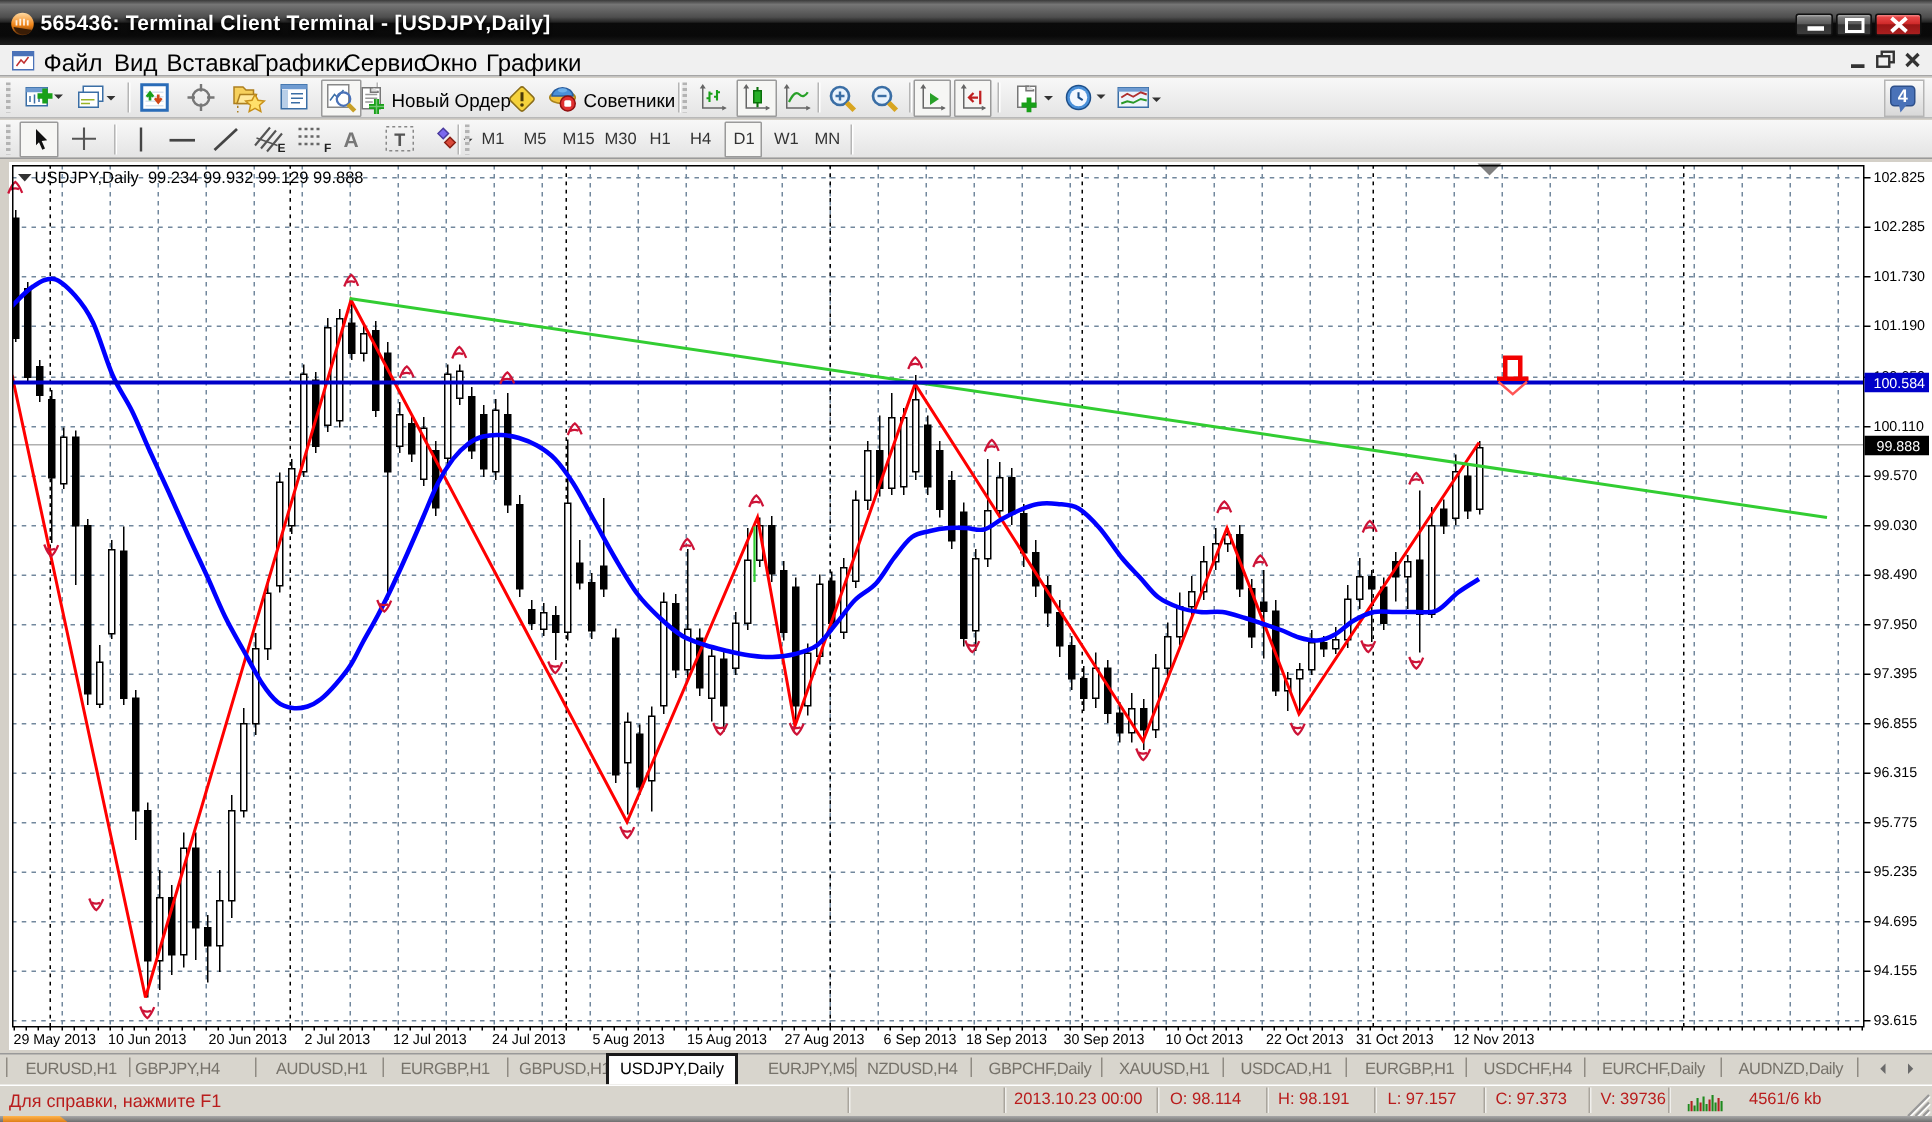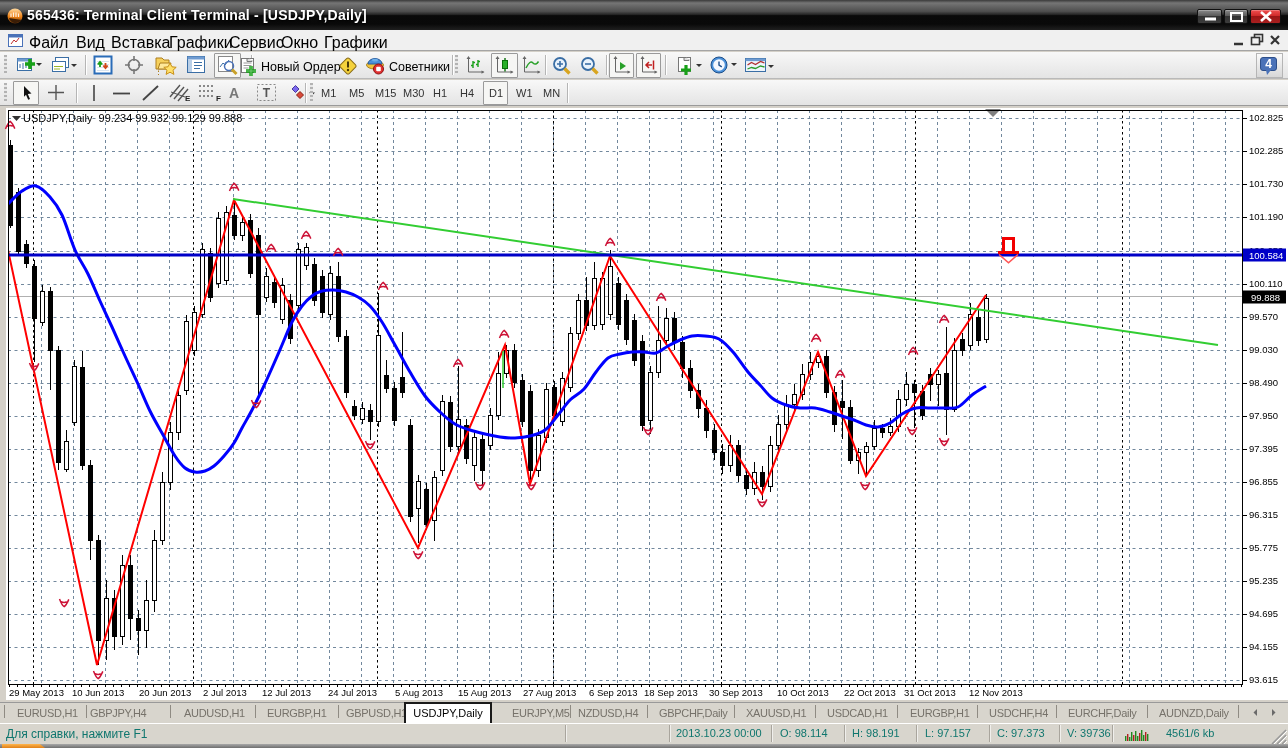--- a/index.html
+++ b/index.html
@@ -16,21 +16,21 @@
 .grip{top:3px;width:3px;height:20px;background:repeating-linear-gradient(180deg,#b3b3b3 0,#b3b3b3 2px,#e8e8e8 2px,#e8e8e8 4px)}
 .sep{top:3px;width:1px;height:20px;background:#b5b5b5;box-shadow:1px 0 0 #fff}
 .tbtxt{font-size:12px;color:#000}
 .pressed{border:1px solid #9a9a9a;background:#f6f6f4;border-radius:1px}
 .tf{font-size:11px;color:#333}
 #tabbar{left:0;top:702px;width:1288px;height:21px;background:#d8d5cd;border-top:1px solid #999}
 .tab{top:707px;font-size:11px;color:#76726a;letter-spacing:-0.3px}
 .tabsep{top:705px;width:1px;height:13px;background:#8f8b83}
 #activetab{left:404px;top:702px;width:88px;height:21px;background:#fff;border:2px solid #1a1a1a;border-bottom:none;font-size:11px;color:#000;text-align:center;padding-top:3px}
 #statusbar{left:0;top:723px;width:1288px;height:21px;background:#d8d5cd;border-top:1px solid #fff;font-size:12px}
-.fld{top:727px;color:#0f766e;font-size:11px}
+.fld{top:727px;color:#b91c1c;font-size:11px}
 .fsep{top:725px;width:1px;height:17px;background:#a9a59d;box-shadow:1px 0 0 #f0efec}
 #taskstrip{left:0;top:744px;width:1288px;height:4px;background:linear-gradient(180deg,#a8a8a8,#6f6f6f)}
 #orange{left:2px;top:744px;width:43px;height:4px;background:linear-gradient(180deg,#ffb54d,#df7f18);clip-path:polygon(0 0,88% 0,100% 100%,0 100%)}
 svg{position:absolute}
 #chart{left:0;top:106px}
 .ax{font-size:9.5px;font-family:"Liberation Sans",sans-serif;fill:#000}
 .hdr{font-size:11px;font-family:"Liberation Sans",sans-serif;fill:#000}
 </style></head><body>
 <div class="abs" id="titlebar"></div>
 <svg class="abs" style="left:7px;top:8px" width="16" height="16">

